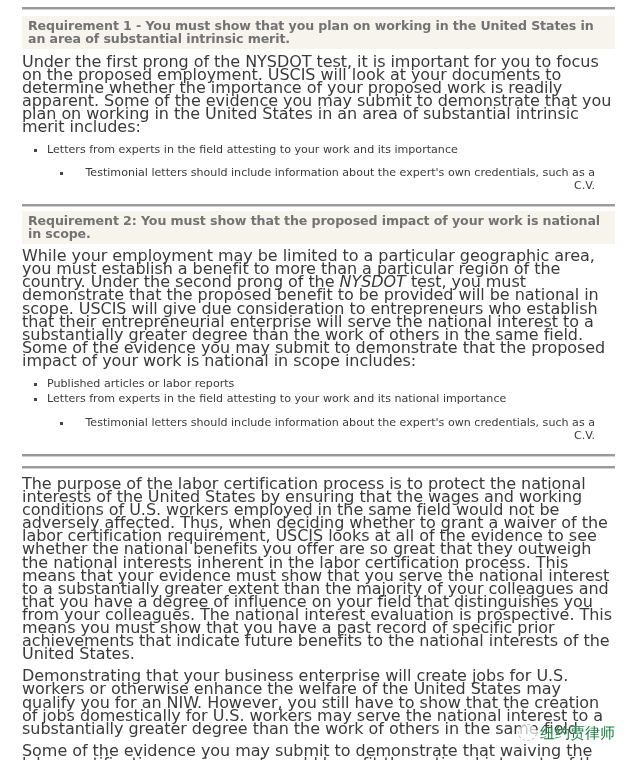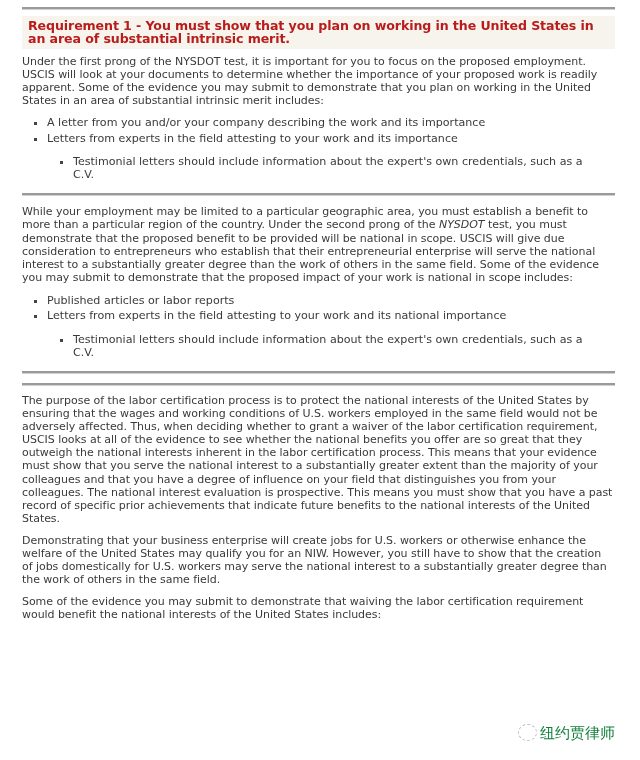--- a/index.html
+++ b/index.html
@@ -26,26 +26,26 @@
       border-top: 2px solid #9a9a9a;
       border-bottom: 1px solid #d0d0d0;
       margin: 0;
     }
     .req-head {
       background: #f6f4ec;
       padding: 3px 6px 4px 6px;
       font-weight: bold;
       font-size: 12.6px;
       line-height: 13px;
-      color: #b91c1c;
+      color: #737373;
       letter-spacing: -0.1px;
     }
     p.body {
       margin: 0;
-      font-size: 11px;
+      font-size: 16px;
       line-height: 13.1px;
       color: #3a3a3a;
       letter-spacing: -0.05px;
     }
     ul.ev {
       margin: 0;
       padding: 0;
       list-style: none;
     }
     ul.ev li {
@@ -69,20 +69,21 @@
       padding: 0;
       list-style: none;
     }
     ul.sub li {
       position: relative;
       padding-left: 51px;
       padding-right: 20px;
       font-size: 11.1px;
       line-height: 13.1px;
       color: #3a3a3a;
+      text-align: right;
     }
     ul.sub li::before {
       content: "";
       position: absolute;
       left: 38px;
       top: 6px;
       width: 3px;
       height: 3px;
       background: #444;
     }
@@ -118,33 +119,33 @@
 
   <div style="height:7px"></div>
   <div class="rule"></div>
   <div style="height:6px"></div>
   <section>
     <div class="req-head">Requirement 1 - You must show that you plan on working in the United States in an area of substantial intrinsic merit.</div>
     <div style="height:6px"></div>
     <p class="body">Under the first prong of the NYSDOT test, it is important for you to focus on the proposed employment. USCIS will look at your documents to determine whether the importance of your proposed work is readily apparent.  Some of the evidence you may submit to demonstrate that you plan on working in the United States in an area of substantial intrinsic merit includes:</p>
     <div style="height:8px"></div>
     <ul class="ev">
-      <li>A letter from you and/or your company describing the work and its importance</li>
       <li>Letters from experts in the field attesting to your work and its importance</li>
     </ul>
     <div style="height:9px"></div>
     <ul class="sub">
       <li>Testimonial letters should include information about the expert's own credentials, such as a C.V.</li>
     </ul>
   </section>
 
   <div style="height:12px"></div>
   <div class="rule"></div>
   <div style="height:4px"></div>
   <section>
+    <div class="req-head">Requirement 2: You must show that the proposed impact of your work is national in scope.</div>
     <div style="height:5px"></div>
     <p class="body"><span>While your employment may be limited to a particular geographic area, you must establish a benefit to more than a particular region of the country. Under the second prong of the </span><i>NYSDOT</i><span> test, you must demonstrate that the proposed benefit to be provided will be national in scope. USCIS will give due consideration to entrepreneurs who establish that their entrepreneurial enterprise will serve the national interest to a substantially greater degree than the work of others in the same field. Some of the evidence you may submit to demonstrate that the proposed impact of your work is national in scope includes:</span></p>
     <div style="height:9px"></div>
     <ul class="ev">
       <li>Published articles or labor reports</li>
       <li>Letters from experts in the field attesting to your work and its national importance</li>
     </ul>
     <div style="height:9px"></div>
     <ul class="sub">
       <li>Testimonial letters should include information about the expert's own credentials, such as a C.V.</li>

